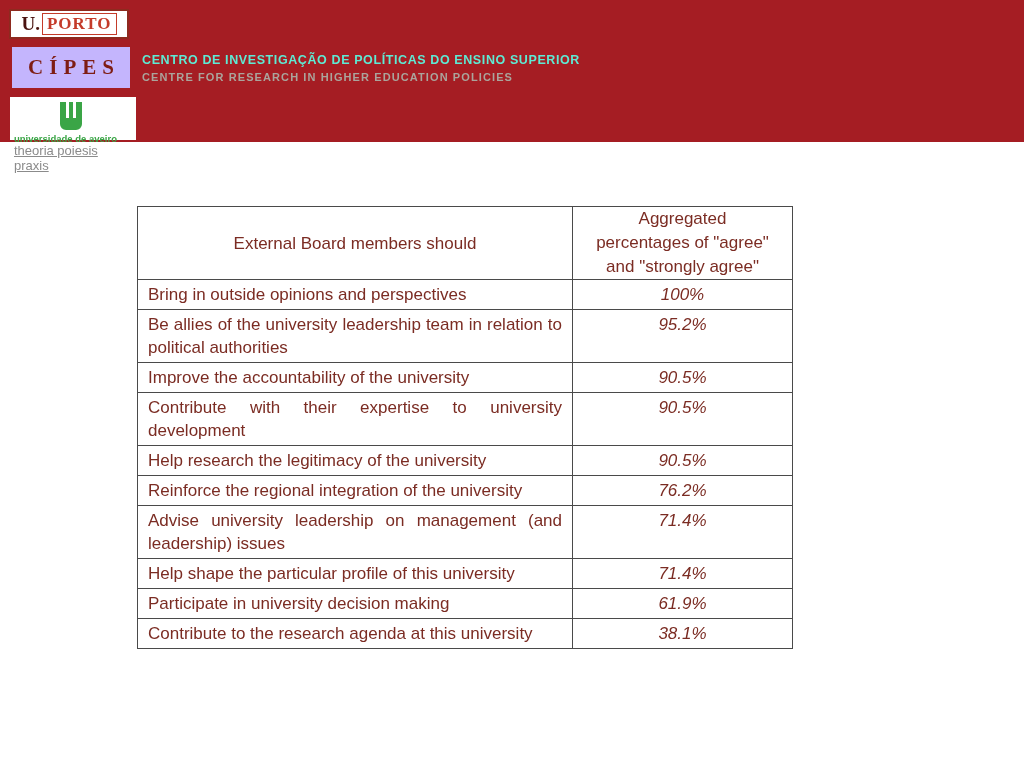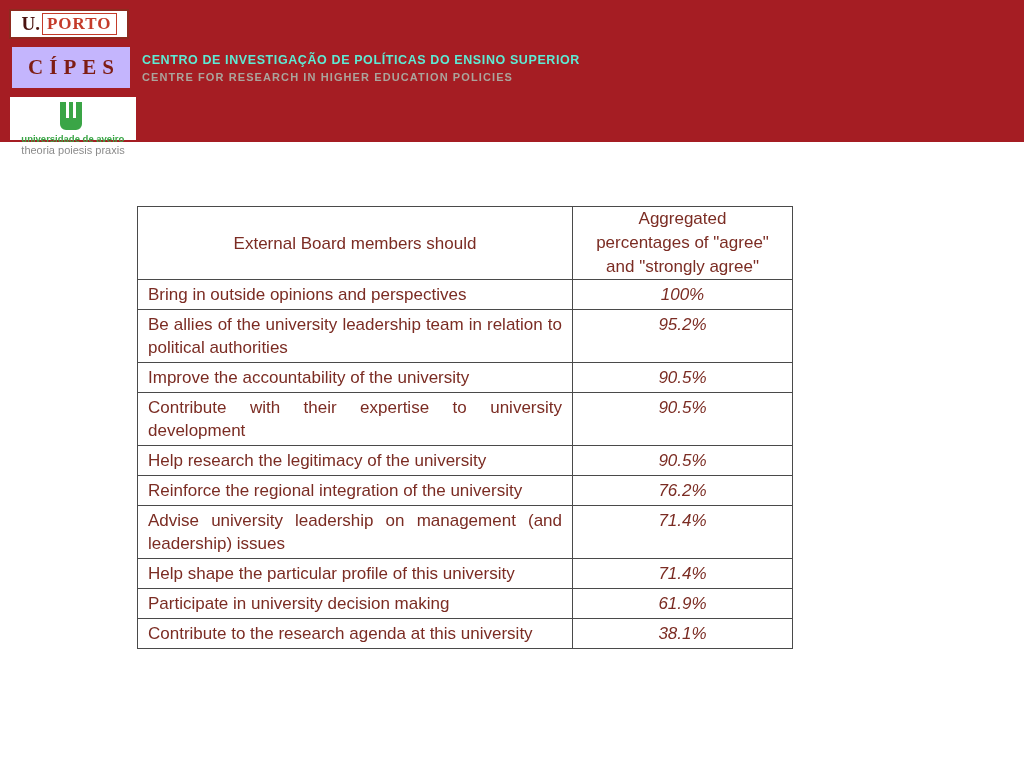--- a/index.html
+++ b/index.html
@@ -67,21 +67,21 @@
     left: 10px; top: 97px;
     width: 126px; height: 43px;
     background: #ffffff;
     display: flex; align-items: center;
     padding: 3px 4px;
     flex-direction: column;
   }
   .aveiro-icon { flex: 0 0 auto; margin-right: 4px; }
   .aveiro-text { line-height: 1.1; }
   .aveiro-name { color: #3aa546; font-size: 9.5px; font-weight: bold; }
-  .aveiro-motto { color: #8b8b8b; font-size: 11px; }
+  .aveiro-motto { color: #8b8b8b; font-size: 13px; text-decoration: underline; }
 
   
   .table-wrap {
     position: absolute;
     left: 137px; top: 206px;
     width: 655px;
   }
   table.results {
     border-collapse: collapse;
     table-layout: fixed;

